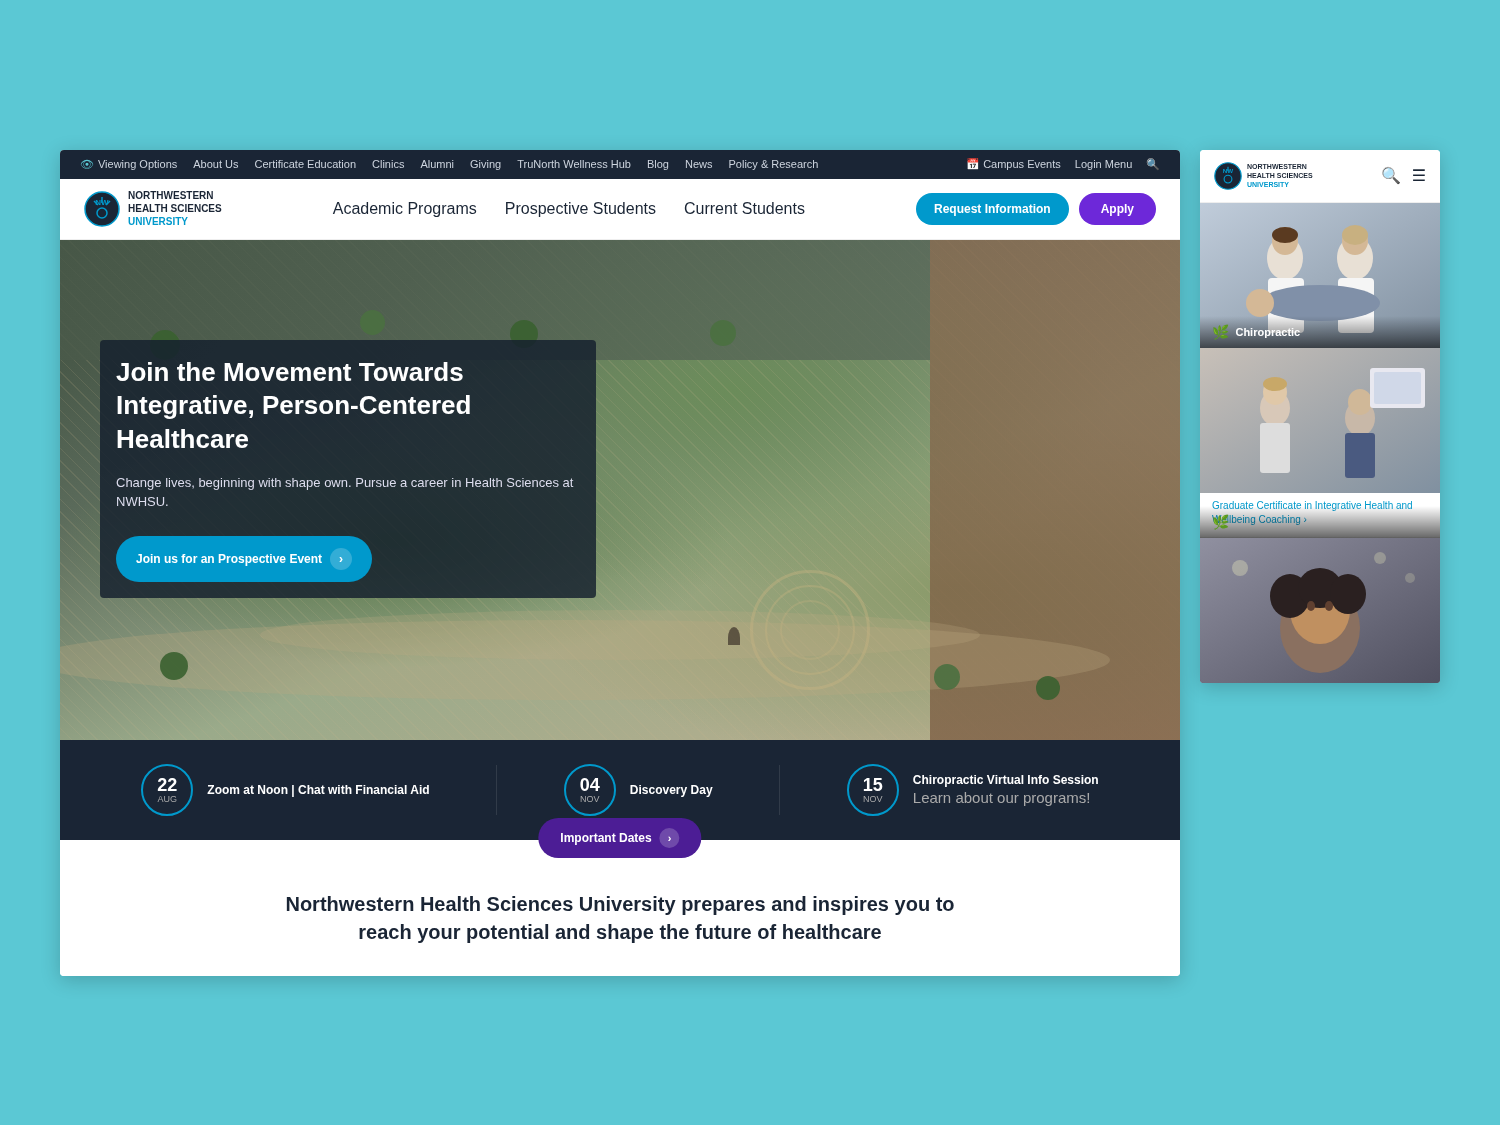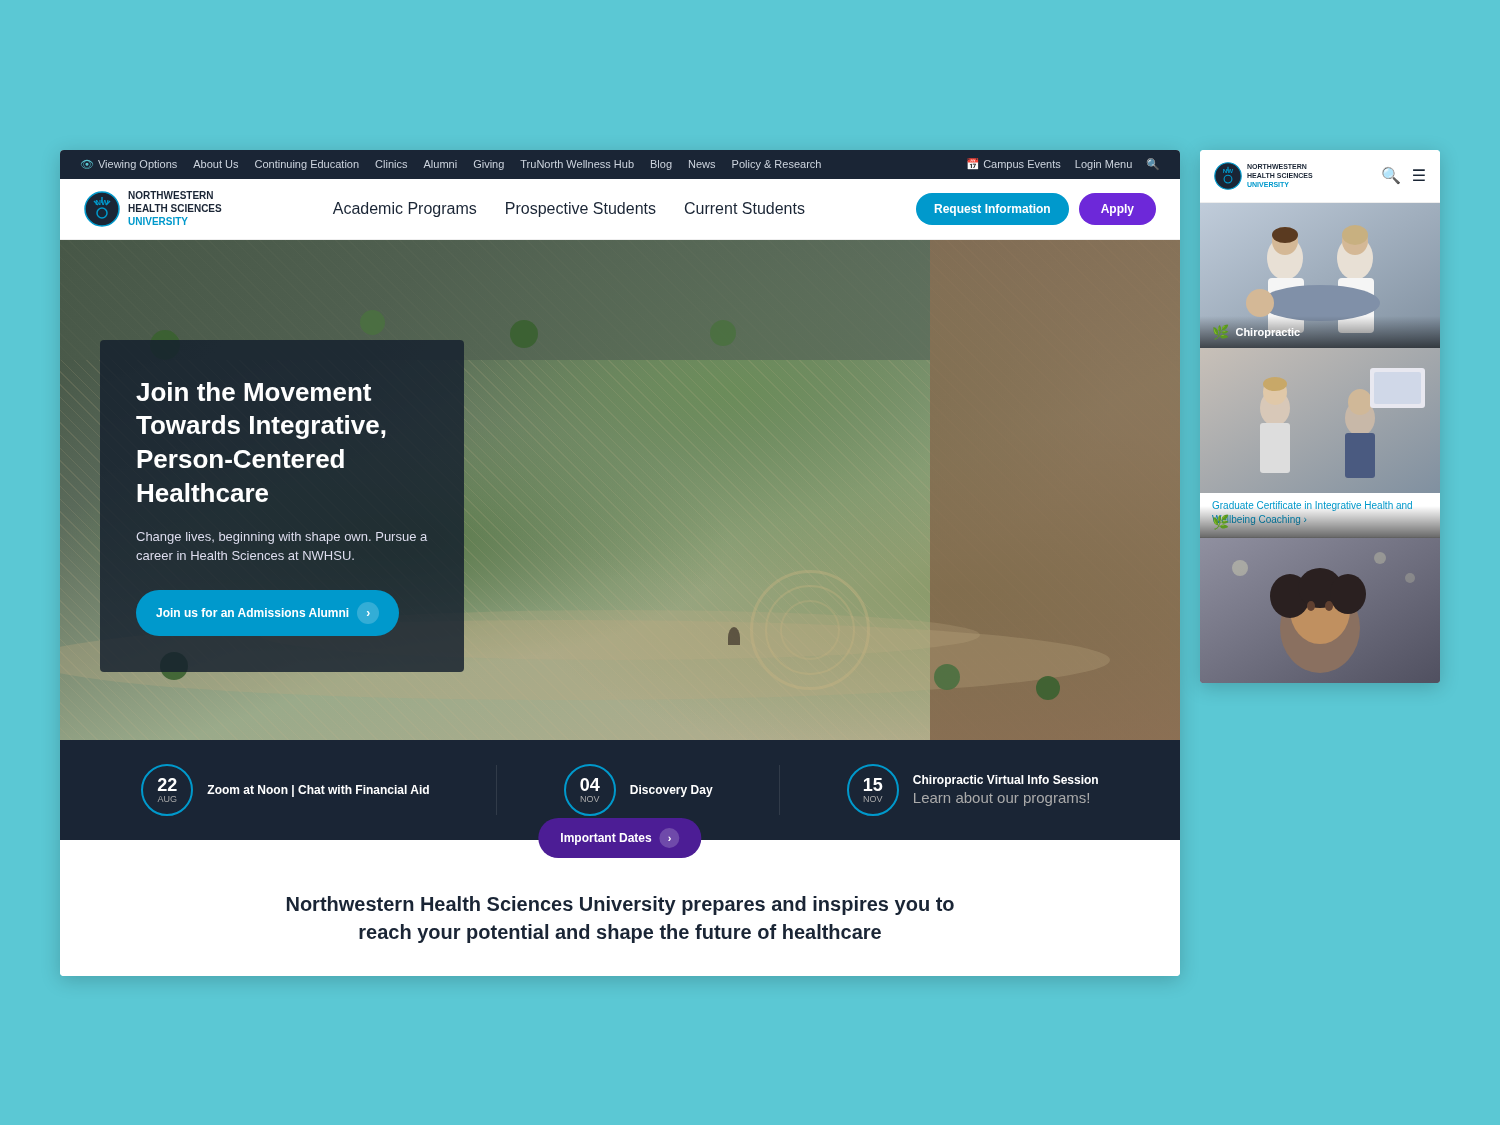--- a/index.html
+++ b/index.html
@@ -177,23 +177,23 @@
       position: absolute;
       bottom: 0; left: 0; right: 0; top: 0;
       background:
         repeating-linear-gradient(45deg, transparent, transparent 8px, rgba(200,180,140,0.15) 8px, rgba(200,180,140,0.15) 9px);
     }
 
     .hero-overlay {
       position: absolute;
       top: 100px;
       left: 40px;
-      width: 364px;
+      width: 496px;
       background: rgba(20, 30, 45, 0.82);
-      padding: 36px;
+      padding: 16px;
       border-radius: 4px;
     }
 
     .hero-title {
       color: #fff;
       font-size: 26px;
       font-weight: bold;
       line-height: 1.3;
       margin-bottom: 16px;
     }
@@ -482,21 +482,21 @@
 
   <div class="main-site">
 
     <div class="top-nav">
       <div class="top-nav-left">
         <a href="#">
           <span class="top-nav-icon">👁</span>
           <span>Viewing Options</span>
         </a>
         <a href="#">About Us</a>
-        <a href="#">Continuing Education</a>
+        <a href="#">Certificate Education</a>
         <a href="#">Clinics</a>
         <a href="#">Alumni</a>
         <a href="#">Giving</a>
         <a href="#">TruNorth Wellness Hub</a>
         <a href="#">Blog</a>
         <a href="#">News</a>
         <a href="#">Policy &amp; Research</a>
       </div>
       <div class="top-nav-right">
         <a href="#">
@@ -563,21 +563,21 @@
           <div style="position:absolute;bottom:40px;right:120px;width:24px;height:24px;background:#3a6030;border-radius:50%;opacity:0.9;"></div>
 
           <div style="position:absolute;bottom:95px;right:440px;width:12px;height:18px;background:rgba(60,50,40,0.7);border-radius:50% 50% 0 0 / 60% 60% 0 0;"></div>
         </div>
       </div>
 
       <div class="hero-overlay">
         <h1 class="hero-title">Join the Movement Towards Integrative, Person-Centered Healthcare</h1>
         <p class="hero-subtitle">Change lives, beginning with shape own. Pursue a career in Health Sciences at NWHSU.</p>
         <button class="btn-event">
-          <span>Join us for an Admissions Alumni</span>
+          <span>Join us for an Prospective Event</span>
           <span class="arrow-circle">›</span>
         </button>
       </div>
     </div>
 
     <div class="events-bar">
       <div class="event-item">
         <div class="event-date-badge">
           <span class="day">22</span>
           <span class="month">AUG</span>

